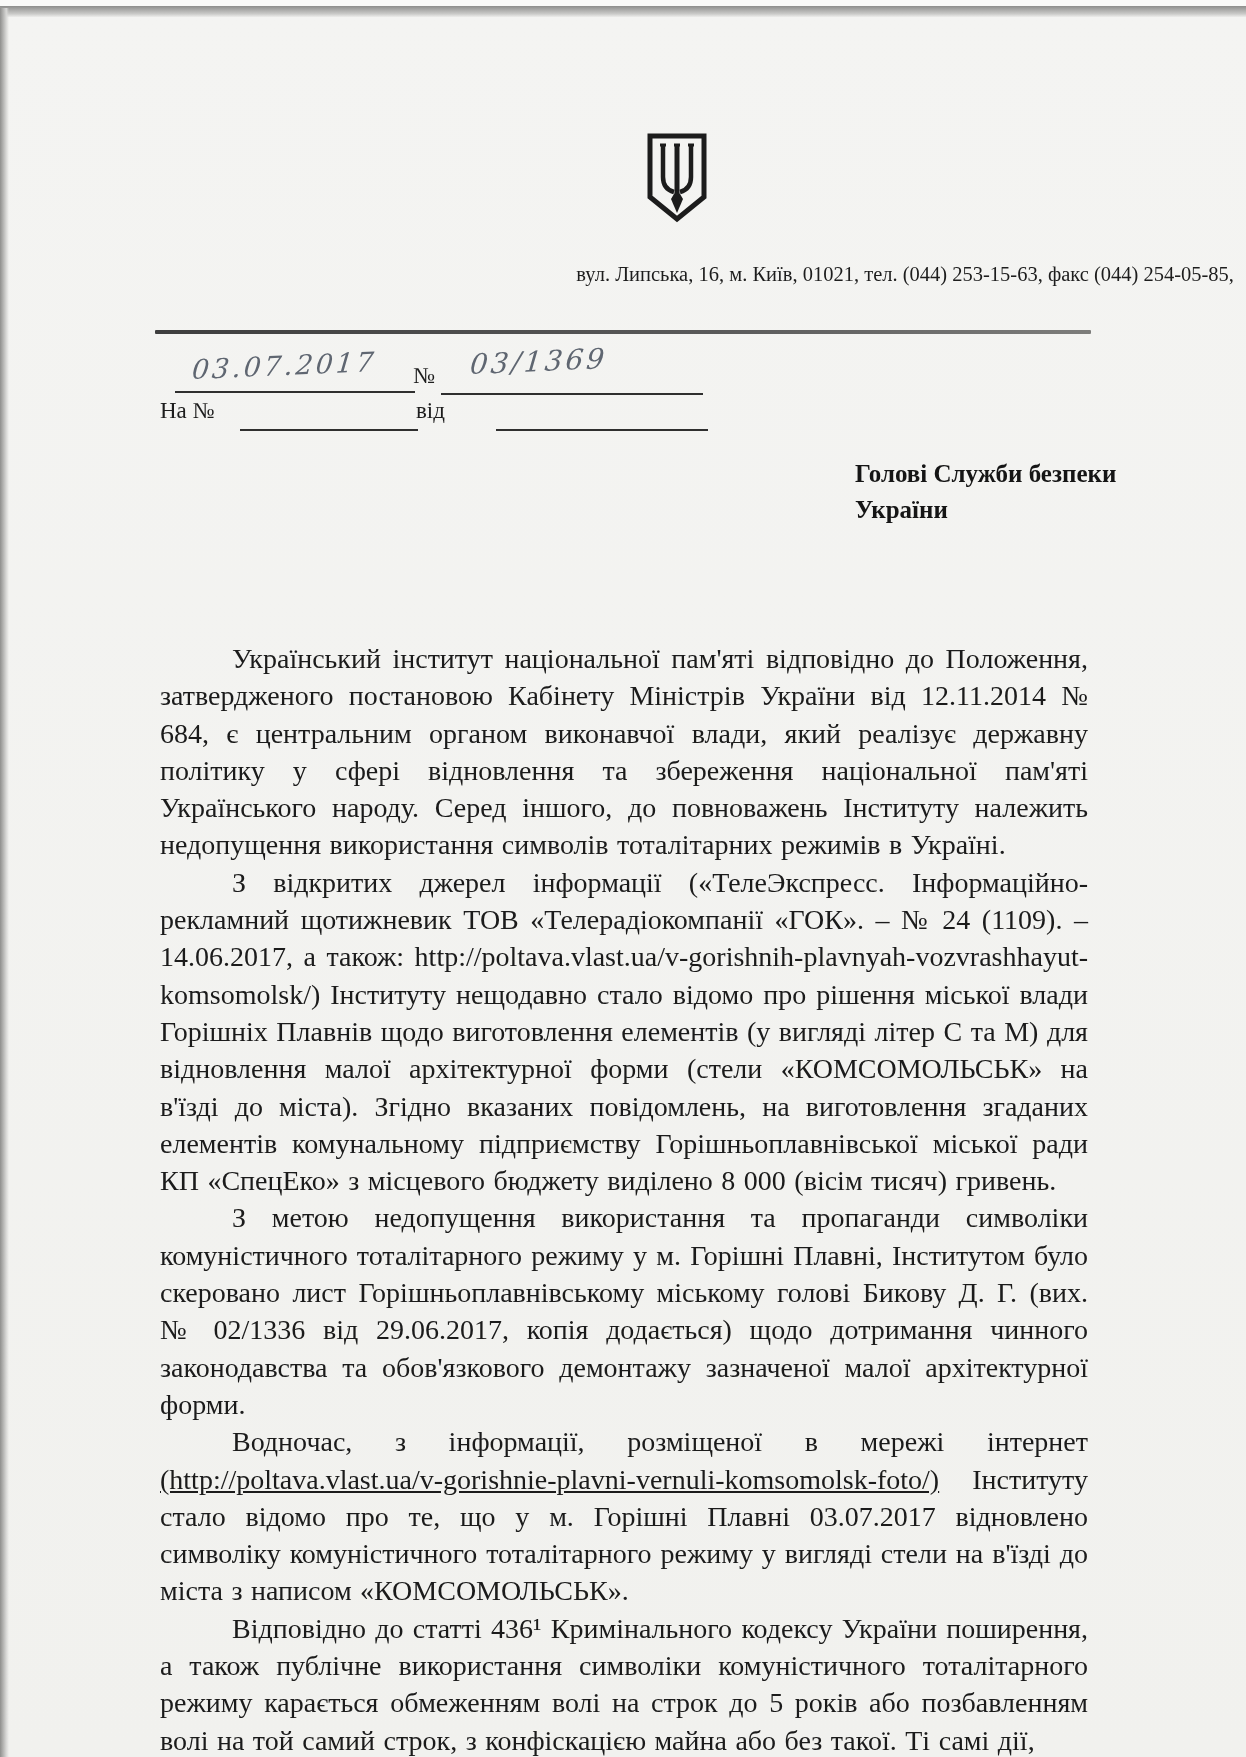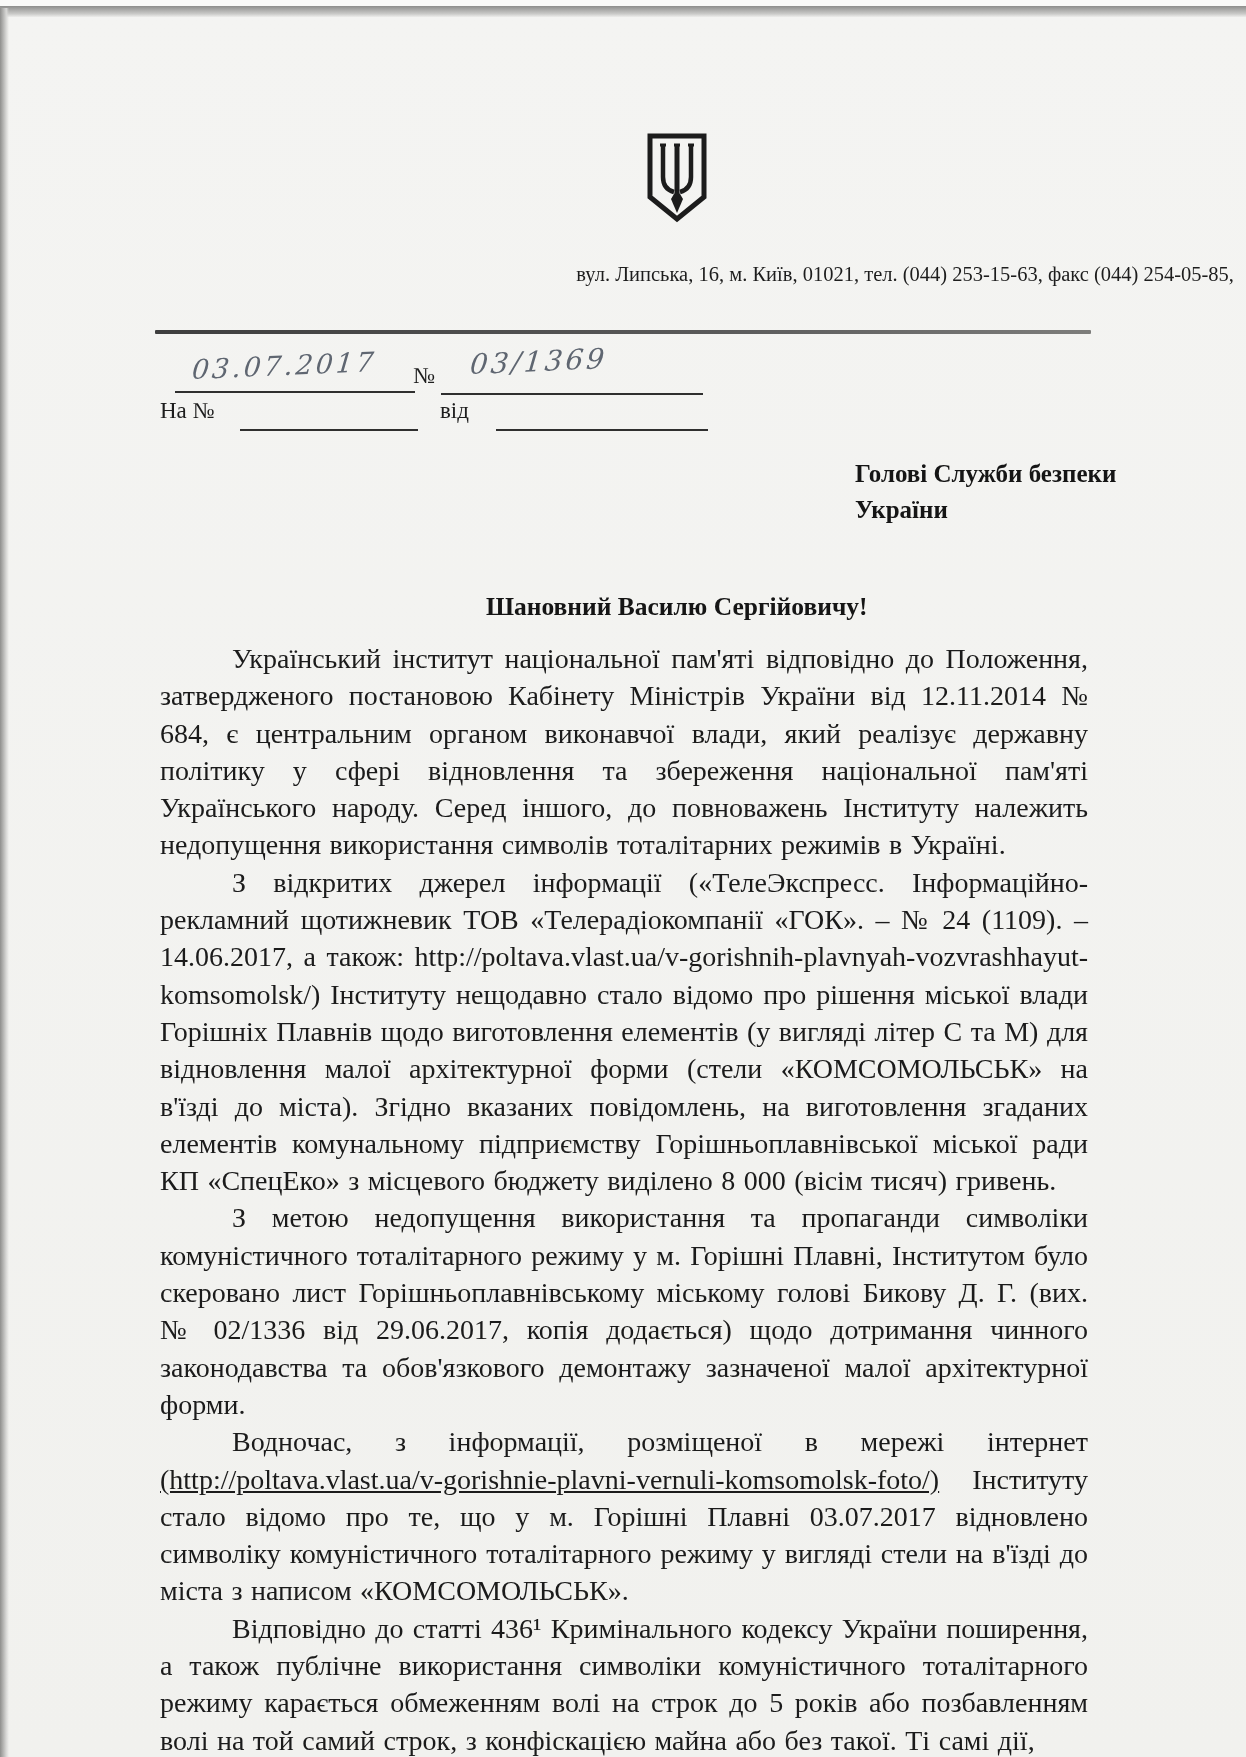--- a/index.html
+++ b/index.html
@@ -44,21 +44,21 @@
     font-family:"DejaVu Serif",serif;
     letter-spacing:3px;
     transform:rotate(-2.5deg) skewX(-8deg);
     white-space:nowrap;
   }
   .hw-date{position:absolute;top:350px;left:192px;font-size:27px;}
   .hw-num{position:absolute;top:345px;left:470px;font-size:28px;}
   .ref-label{position:absolute;font-size:23px;color:#1d1d1d;}
   .num-label{top:363px;left:413px;}
   .na-label{top:398px;left:160px;}
-  .vid-label{top:398px;left:440px;}
+  .vid-label{top:398px;left:416px;}
   .blank-line{position:absolute;height:2px;background:#2f2f2f;}
   .ul1{top:391px;left:175px;width:240px;}
   .ul2{top:393px;left:441px;width:262px;}
   .ul3{top:429px;left:240px;width:178px;height:1.5px;}
   .ul4{top:429px;left:496px;width:212px;height:1.5px;}
   .addressee{
     position:absolute;top:456px;left:855px;
     font-size:25px;font-weight:bold;line-height:35.5px;color:#151515;
   }
   .salutation{
@@ -103,21 +103,20 @@
   <div class="ref-label na-label">На №</div>
   <div class="blank-line ul3"></div>
   <div class="ref-label vid-label">від</div>
   <div class="blank-line ul4"></div>
 
   <div class="addressee">
     <div>Голові Служби безпеки</div>
     <div>України</div>
   </div>
 
-  <div class="salutation">Шановний Василю Сергійовичу!</div>
 
   <div class="body-text">
     <p>Український інститут національної пам'яті відповідно до Положення, затвердженого постановою Кабінету Міністрів України від 12.11.2014 № 684, є центральним органом виконавчої влади, який реалізує державну політику у сфері відновлення та збереження національної пам'яті Українського народу. Серед іншого, до повноважень Інституту належить недопущення використання символів тоталітарних режимів в Україні.</p>
     <p>З відкритих джерел інформації («ТелеЭкспресс. Інформаційно-рекламний щотижневик ТОВ «Телерадіокомпанії «ГОК». – № 24 (1109). – 14.06.2017, а також: http://poltava.vlast.ua/v-gorishnih-plavnyah-vozvrashhayut-komsomolsk/) Інституту нещодавно стало відомо про рішення міської влади Горішніх Плавнів щодо виготовлення елементів (у вигляді літер С та М) для відновлення малої архітектурної форми (стели «КОМСОМОЛЬСЬК» на в'їзді до міста). Згідно вказаних повідомлень, на виготовлення згаданих елементів комунальному підприємству Горішньоплавнівської міської ради КП «СпецЕко» з місцевого бюджету виділено 8 000 (вісім тисяч) гривень.</p>
     <p>З метою недопущення використання та пропаганди символіки комуністичного тоталітарного режиму у м. Горішні Плавні, Інститутом було скеровано лист Горішньоплавнівському міському голові Бикову Д. Г. (вих. № 02/1336 від 29.06.2017, копія додається) щодо дотримання чинного законодавства та обов'язкового демонтажу зазначеної малої архітектурної форми.</p>
     <p><span>Водночас, з інформації, розміщеної в мережі інтернет </span><span class="link-underline">(http://poltava.vlast.ua/v-gorishnie-plavni-vernuli-komsomolsk-foto/)</span><span> Інституту стало відомо про те, що у м. Горішні Плавні 03.07.2017 відновлено символіку комуністичного тоталітарного режиму у вигляді стели на в'їзді до міста з написом «КОМСОМОЛЬСЬК».</span></p>
     <p>Відповідно до статті 436¹ Кримінального кодексу України поширення, а також публічне використання символіки комуністичного тоталітарного режиму карається обмеженням волі на строк до 5 років або позбавленням волі на той самий строк, з конфіскацією майна або без такої. Ті самі дії,</p>
   </div>
 </div>
 

